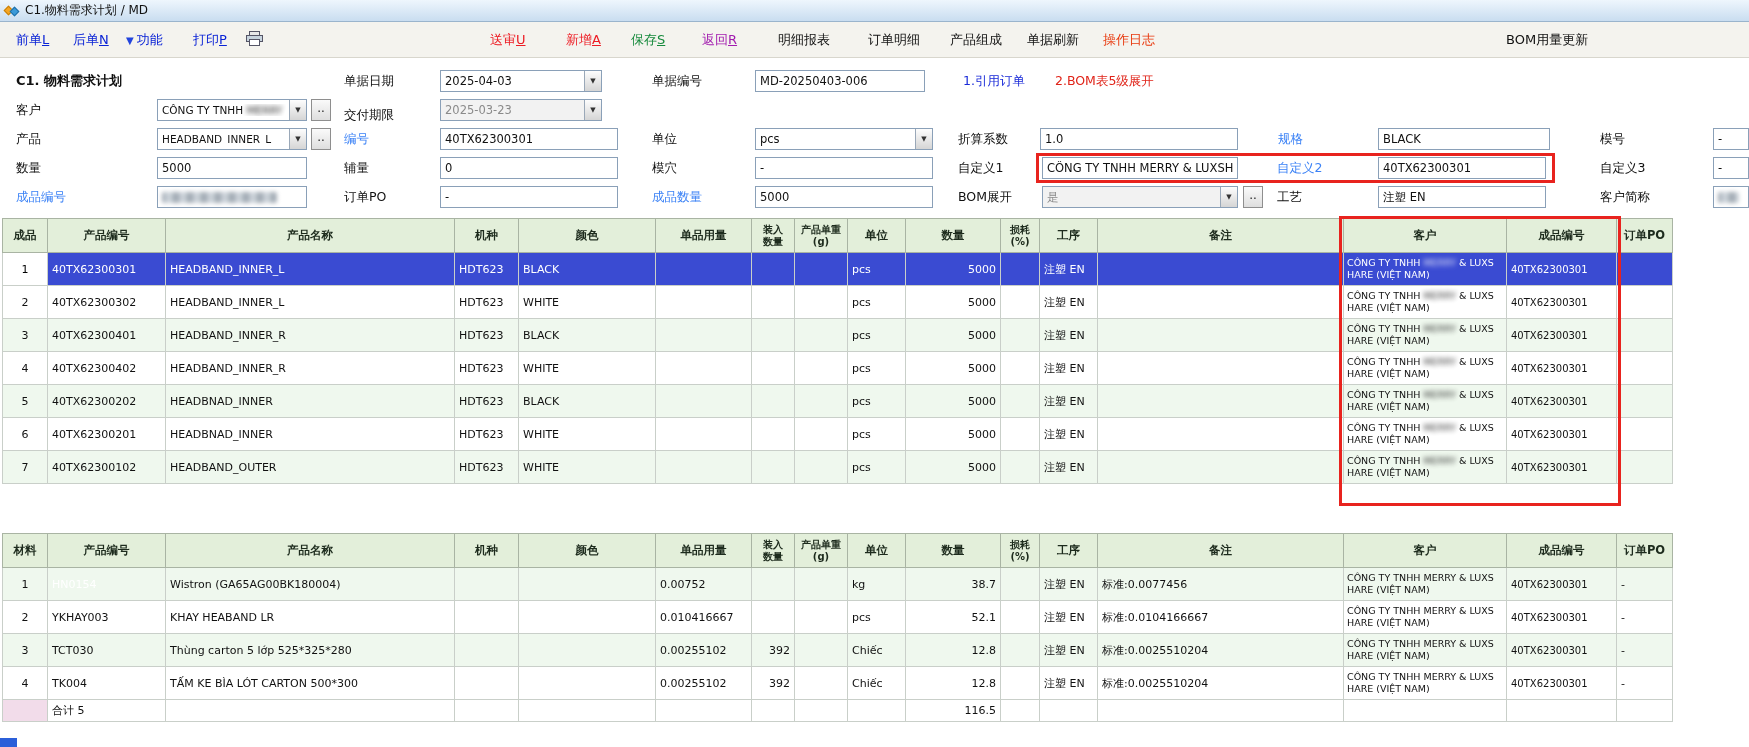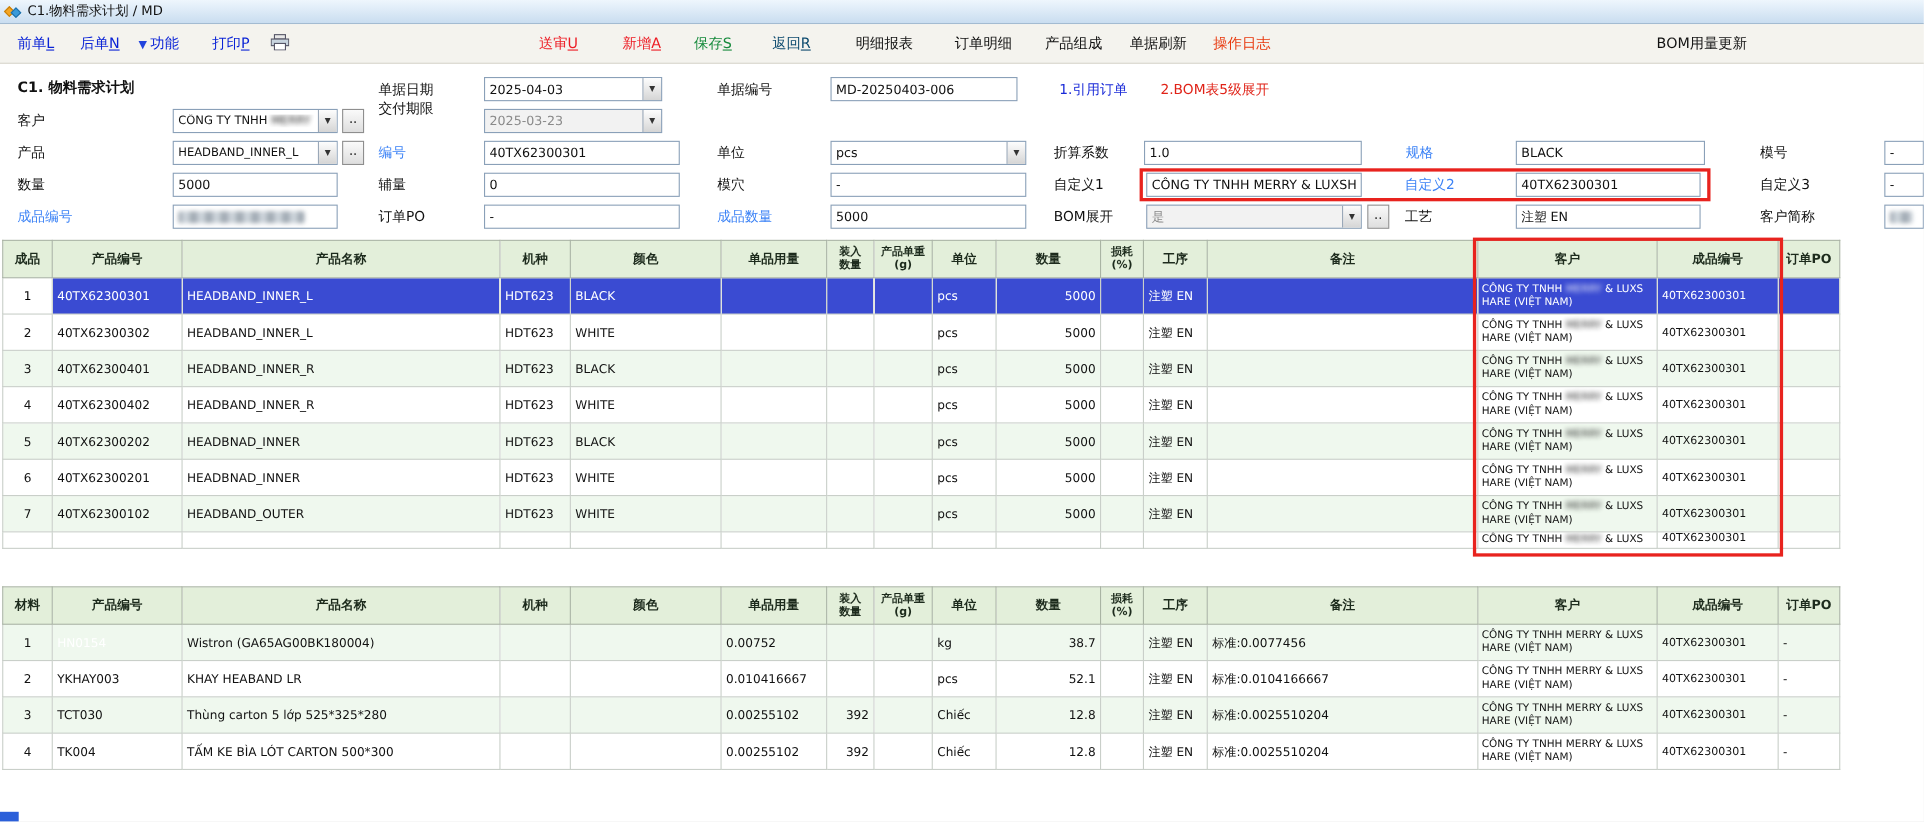--- a/index.html
+++ b/index.html
@@ -84,21 +84,21 @@
       <span class="tb-item" style="left: 126px; color: rgb(10, 35, 214);"><span class="tb-arrow">▼</span><span>功能</span></span>
       <span class="tb-item" style="left: 193px; color: rgb(10, 35, 214);"><span>打印</span><u>P</u></span>
       <span class="tb-item" style="left: 246px;"><svg width="17" height="15" viewBox="0 0 17 15">
           <rect x="3.5" y="0.5" width="10" height="4" fill="#e8e8e8" stroke="#556"></rect>
           <rect x="0.5" y="4.5" width="16" height="6" fill="#c8d4de" stroke="#556"></rect>
           <rect x="3.5" y="8.5" width="10" height="6" fill="#fff" stroke="#556"></rect>
         </svg></span>
       <span class="tb-item" style="left: 490px; color: rgb(237, 28, 36);"><span>送审</span><u>U</u></span>
       <span class="tb-item" style="left: 566px; color: rgb(237, 28, 36);"><span>新增</span><u>A</u></span>
       <span class="tb-item" style="left: 631px; color: rgb(22, 138, 60);"><span>保存</span><u>S</u></span>
-      <span class="tb-item" style="left: 702px; color: #0c4a6e;"><span>返回</span><u>R</u></span>
+      <span class="tb-item" style="left: 702px; color: #a21caf;"><span>返回</span><u>R</u></span>
       <span class="tb-item" style="left: 778px; color: rgb(17, 17, 17);"><span>明细报表</span></span>
       <span class="tb-item" style="left: 868px; color: rgb(17, 17, 17);"><span>订单明细</span></span>
       <span class="tb-item" style="left: 950px; color: rgb(17, 17, 17);"><span>产品组成</span></span>
       <span class="tb-item" style="left: 1027px; color: rgb(17, 17, 17);"><span>单据刷新</span></span>
       <span class="tb-item" style="left: 1103px; color: rgb(232, 56, 13);"><span>操作日志</span></span>
       <span class="tb-item" style="left: 1506px; color: rgb(17, 17, 17);"><span>BOM用量更新</span></span>
     </div>
 
   <span class="sect-title">C1. 物料需求计划</span>
 
@@ -113,21 +113,21 @@
   </div>
   <span class="lnk lnk-blue" style="left:963px;top:70px">1.引用订单</span>
   <span class="lnk lnk-red" style="left:1055px;top:70px">2.BOM表5级展开</span>
 
   <span class="lbl" style="left:16px;top:99px">客户</span>
   <div class="fld has-dd" style="left:157px;top:99px;width:150px;font-size:10.5px">
     <span class="grow"><span>CÔNG TY TNHH </span><span class="redact">MERRY</span><span> &amp; LUXS</span></span>
     <span class="dd">▼</span>
   </div>
   <span class="mini-btn" style="left:311px;top:99px">..</span>
-  <span class="lbl" style="left:344px;top:88px">交付期限</span>
+  <span class="lbl" style="left:344px;top:104px">交付期限</span>
   <div class="fld has-dd dis" style="left:440px;top:99px;width:162px">
     <span class="grow">2025-03-23</span>
     <span class="dd">▼</span>
   </div>
 
   <span class="lbl" style="left:16px;top:128px">产品</span>
   <div class="fld has-dd" style="left:157px;top:128px;width:150px;font-size:10.5px">
     <span class="grow">HEADBAND_INNER_L</span>
     <span class="dd">▼</span>
   </div>
@@ -365,38 +365,20 @@
           <td>WHITE</td>
           <td></td>
           <td style="text-align: right;"></td>
           <td></td>
           <td>pcs</td>
           <td style="text-align: right;">5000</td>
           <td style="text-align: center;"></td>
           <td>注塑 EN</td>
           <td></td>
           <td class="c-cust"><span>CÔNG TY TNHH </span><span class="redact">MERRY</span><span> &amp; LUXS HARE (VIỆT NAM)</span></td>
-          <td class="c-fg">40TX62300301</td>
-          <td></td>
-        </tr>
-        <tr class="partial">
-          <td></td>
-          <td></td>
-          <td></td>
-          <td></td>
-          <td></td>
-          <td></td>
-          <td></td>
-          <td></td>
-          <td></td>
-          <td></td>
-          <td></td>
-          <td></td>
-          <td></td>
-          <td class="c-cust"><span>CÔNG TY TNHH </span><span class="redact">MERRY</span><span> &amp; LUXS</span></td>
           <td class="c-fg">40TX62300301</td>
           <td></td>
         </tr>
       </tbody>
     </table>
   <table class="grid grid-materials">
       <colgroup>
         <col style="width: 45px;">
         <col style="width: 118px;">
         <col style="width: 289px;">
@@ -503,20 +485,38 @@
           <td></td>
           <td>Chiếc</td>
           <td style="text-align: right;">12.8</td>
           <td style="text-align: center;"></td>
           <td>注塑 EN</td>
           <td>标准:0.0025510204</td>
           <td class="c-cust">CÔNG TY TNHH MERRY &amp; LUXS HARE (VIỆT NAM)</td>
           <td class="c-fg">40TX62300301</td>
           <td>-</td>
         </tr>
+        <tr class="total">
+          <td class="t-first"></td>
+          <td>合计 5</td>
+          <td></td>
+          <td></td>
+          <td></td>
+          <td></td>
+          <td></td>
+          <td></td>
+          <td></td>
+          <td style="text-align: right;">116.5</td>
+          <td></td>
+          <td></td>
+          <td></td>
+          <td></td>
+          <td></td>
+          <td></td>
+        </tr>
       </tbody>
     </table>
 
   <div class="hl-box" style="left:1036px;top:153px;width:519px;height:30px"></div>
   <div class="hl-box" style="left:1339px;top:216px;width:282px;height:290px"></div>
 
   <div class="corner-accent"></div>
 </div>
 
 </body></html>

